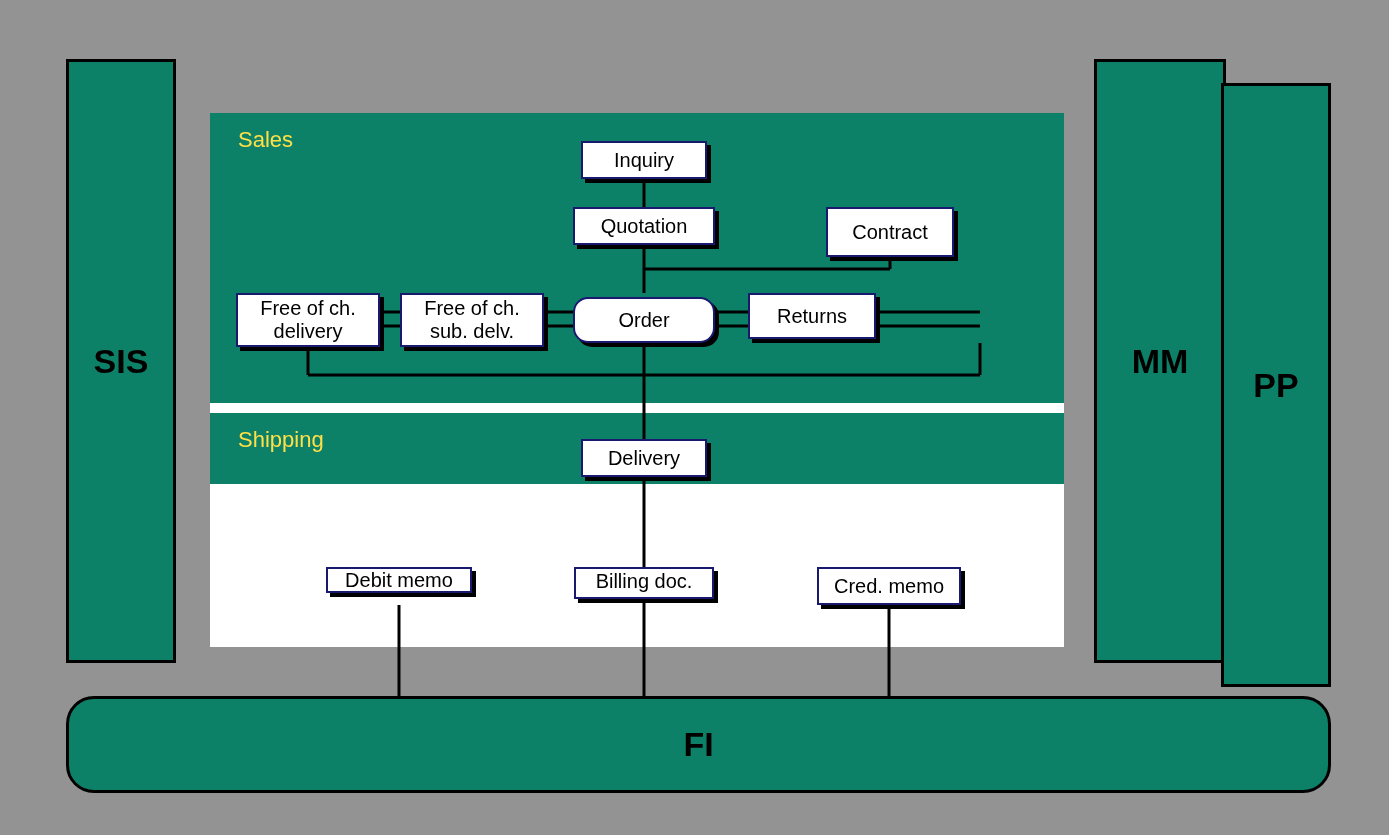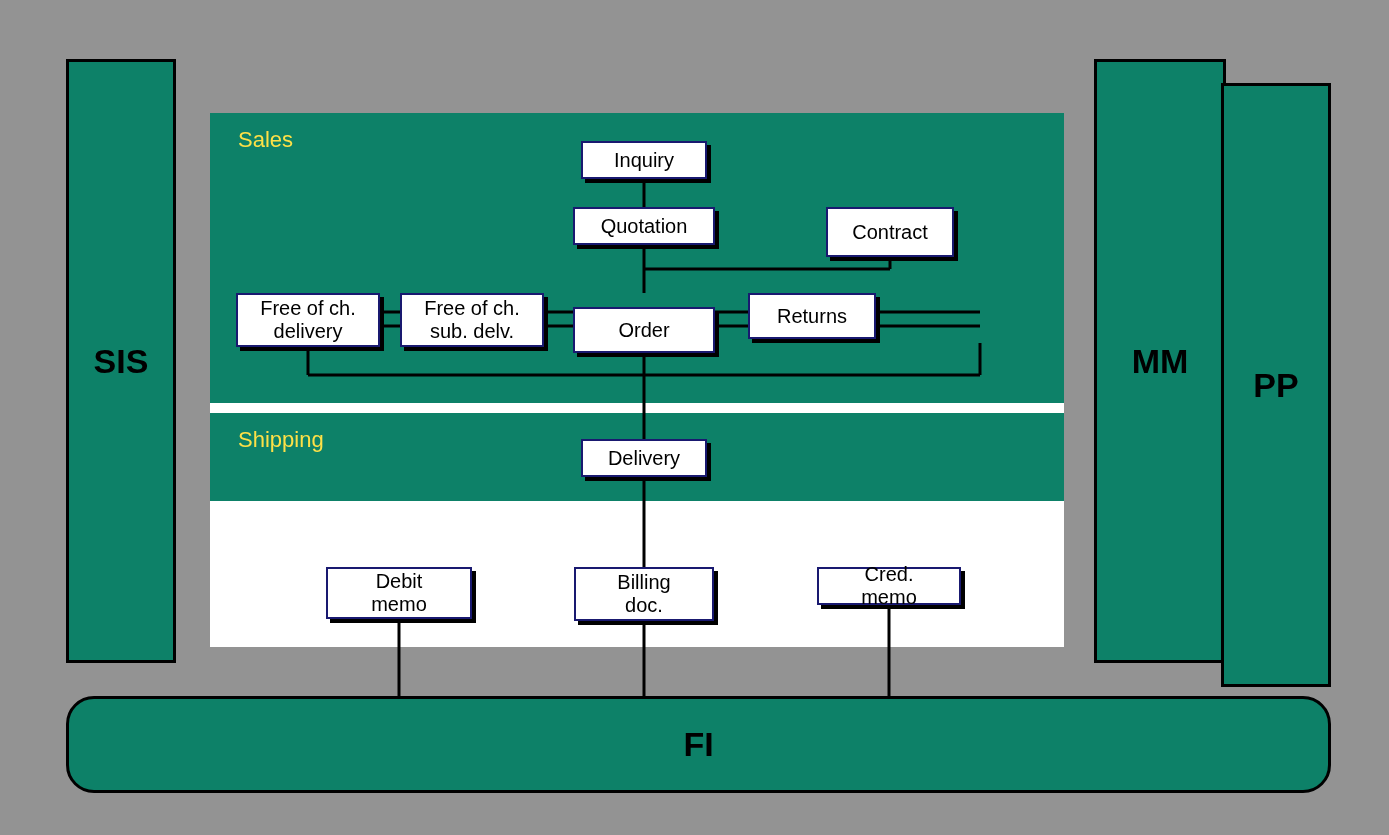--- a/index.html
+++ b/index.html
@@ -46,21 +46,21 @@
     position: absolute;
     background: #fff;
     border: 2px solid #191970;
     box-shadow: 4px 4px 0 0 #000;
     display: flex;
     align-items: center;
     justify-content: center;
     text-align: center;
     font-size: 20px;
     color: #000;
-    padding: 4px 20px;
+    padding: 4px 8px;
     line-height: 1.15;
   }
   svg.connectors {
     position: absolute;
     left: 0;
     top: 0;
     width: 100%;
     height: 100%;
     pointer-events: none;
   }
@@ -91,21 +91,21 @@
 <div class="module" style="left:66px; top:696px; width:1265px; height:97px;border-radius:28px;">
   <span>FI</span>
 </div>
 
 <div class="center-area">
 
   <div class="section" style="top:0; height:290px;">
     <span class="section-label">Sales</span>
   </div>
 
-  <div class="section" style="top:300px; height:88px;">
+  <div class="section" style="top:300px; height:71px;">
     <span class="section-label">Shipping</span>
   </div>
 
 
   <svg class="connectors" viewBox="0 0 854 534">
     <g stroke="#000" stroke-width="3" fill="none">
 
       <line x1="434" y1="65" x2="434" y2="94"></line>
 
       <line x1="434" y1="132" x2="434" y2="180"></line>
@@ -142,38 +142,38 @@
   <div class="node" style="left:26px; top:180px; width:144px; height:54px; white-space:pre-line;">
     <span>Free of ch.
 delivery</span>
   </div>
 
   <div class="node" style="left:190px; top:180px; width:144px; height:54px; white-space:pre-line;">
     <span>Free of ch.
 sub. delv.</span>
   </div>
 
-  <div class="node" style="left:363px; top:194px; width:142px; height:46px;">
+  <div class="node" style="left:363px; top:184px; width:142px; height:46px;border-radius:15px;">
     <span>Order</span>
   </div>
 
   <div class="node" style="left:538px; top:180px; width:128px; height:46px;">
     <span>Returns</span>
   </div>
 
 
   <div class="node" style="left:371px; top:326px; width:126px; height:38px;">
     <span>Delivery</span>
   </div>
 
-  <div class="node" style="left:116px; top:454px; width:146px; height:52px;text-align:center;">
+  <div class="node" style="left:116px; top:454px; width:146px; height:26px;text-align:center;">
     <span>Debit memo</span>
   </div>
 
-  <div class="node" style="left:364px; top:454px; width:140px; height:54px;">
+  <div class="node" style="left:364px; top:454px; width:140px; height:32px;align-items:flex-end;">
     <span>Billing doc.</span>
   </div>
 
   <div class="node" style="left:607px; top:454px; width:144px; height:38px;">
     <span>Cred. memo</span>
   </div>
 </div>
 
 <svg class="outer-connectors" viewBox="0 0 1389 835">
   <g stroke="#000" stroke-width="3" fill="none">

